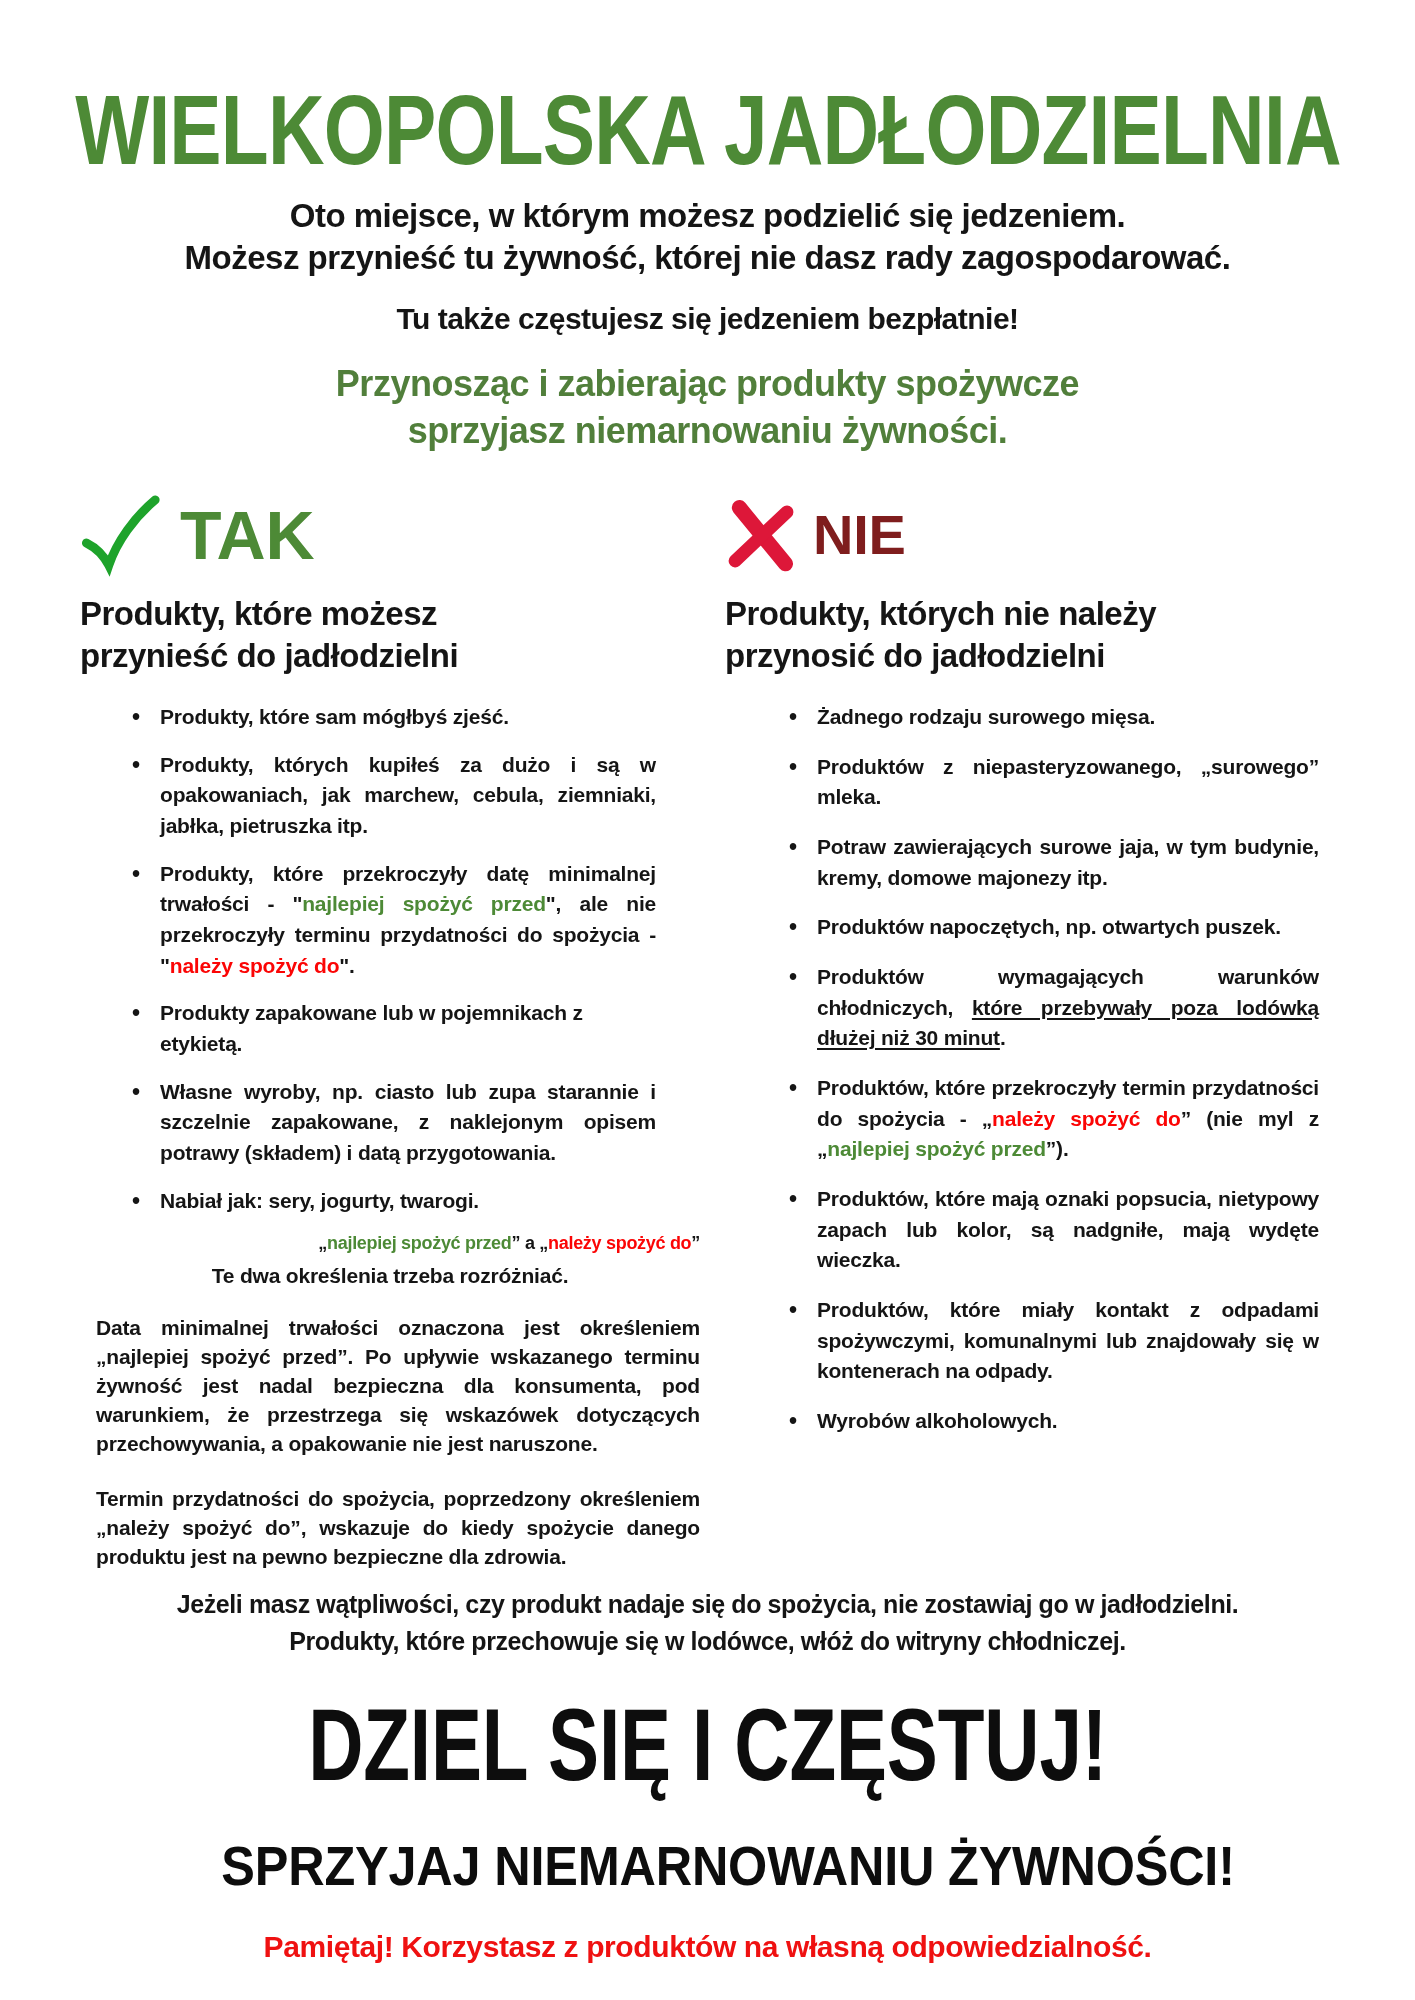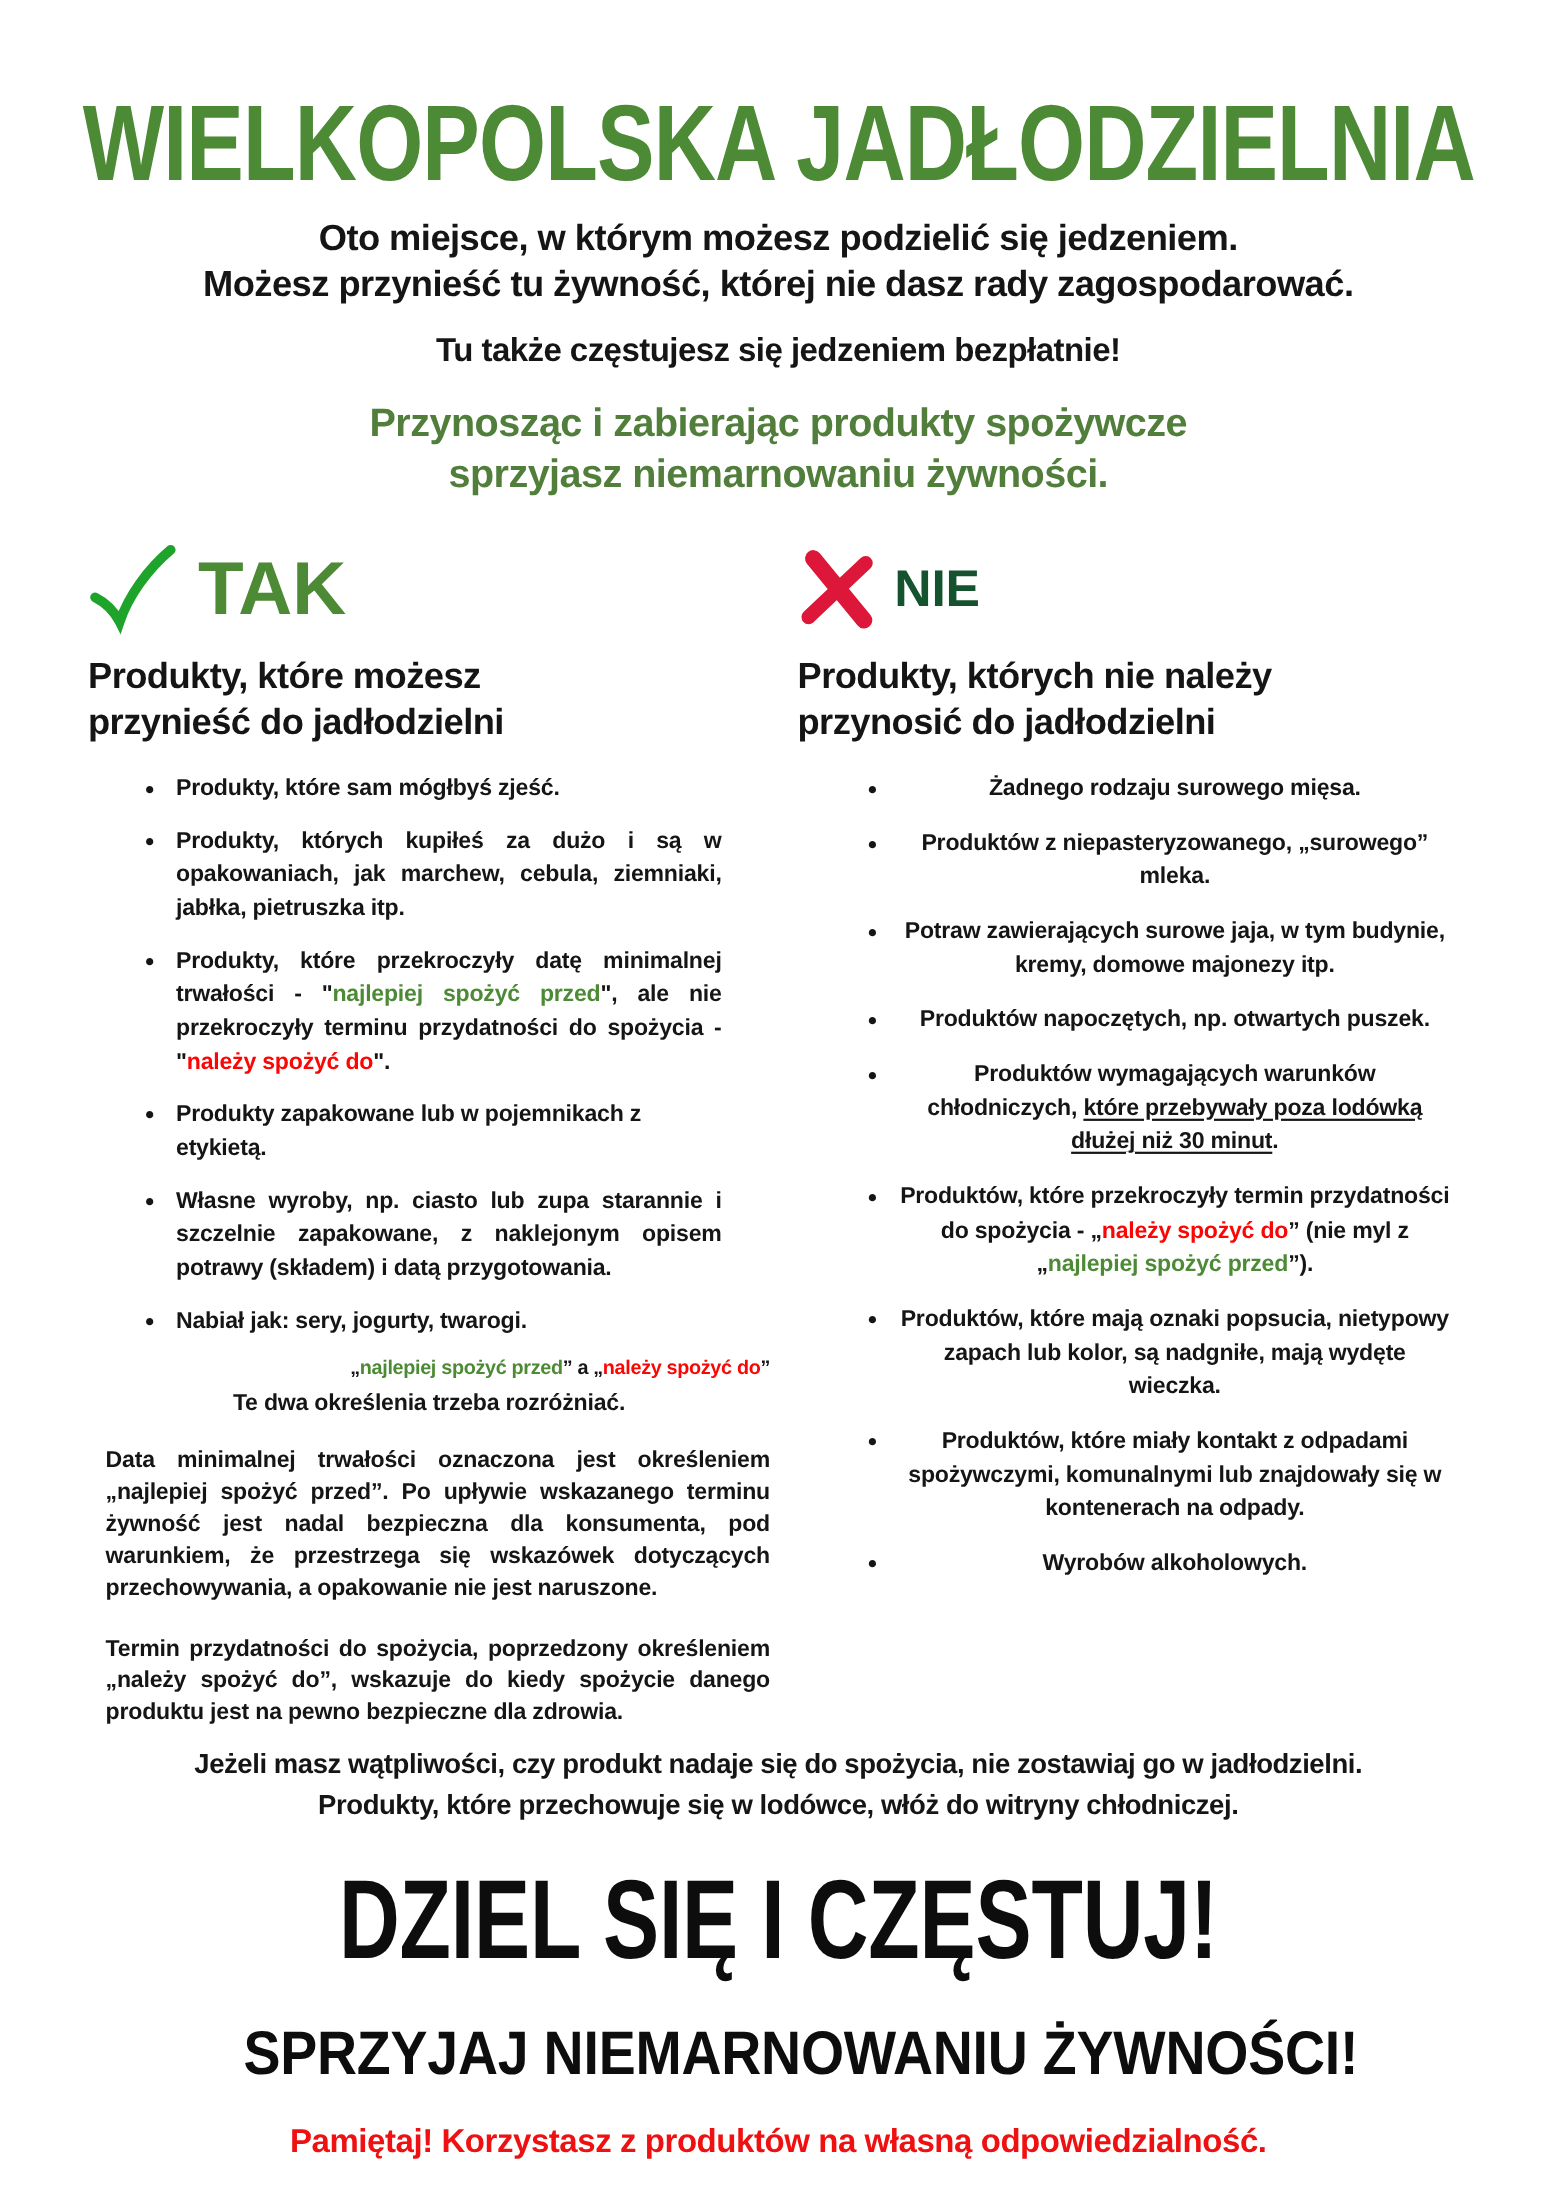--- a/index.html
+++ b/index.html
@@ -35,34 +35,34 @@
   .lead { margin-top: 18px; text-align: center; font-size: 33px; line-height: 1.28; letter-spacing: -0.5px; }
   .lead2 { margin-top: 20px; font-size: 30px; }
   .green-lead { margin-top: 22px; text-align: center; font-size: 36px; line-height: 1.32; color: #517f3b; letter-spacing: -0.5px; }
 
   
   .columns { display: flex; gap: 25px; padding: 0 20px 0 80px; margin-top: 30px; }
   .col { width: 620px; flex: 0 0 620px; }
 
   .mark-row { display: flex; align-items: center; height: 88px; margin-top: 6px; }
   .tak-label { font-size: 68px; color: #4d8a36; margin-left: 20px; letter-spacing: 0px; }
-  .nie-label { font-size: 47px; color: #14532d; margin-left: 16px; }
+  .nie-label { font-size: 56px; color: #7f1d1d; margin-left: 16px; }
 
   .col-heading { margin: 14px 0 0 0; font-size: 33px; line-height: 1.26; letter-spacing: -0.5px; font-weight: 700; }
 
   ul.bullets { list-style: none; margin: 26px 0 0 0; padding: 0 44px 0 0; }
   .col-right ul.bullets { padding: 0 26px 0 0; }
   ul.bullets li {
     position: relative;
     padding-left: 80px;
     font-size: 21px;
     line-height: 1.46;
     margin-bottom: 17px;
   }
-  .col-right ul.bullets li { padding-left: 92px; margin-bottom: 19px; text-align: center; }
+  .col-right ul.bullets li { padding-left: 92px; margin-bottom: 19px; }
   ul.bullets li::before {
     content: "\2022";
     position: absolute;
     left: 52px;
     top: -1px;
     font-size: 23px;
   }
   .col-right ul.bullets li::before { left: 64px; }
   li.just { text-align: justify; }
   li.loose { line-height: 1.92; }

